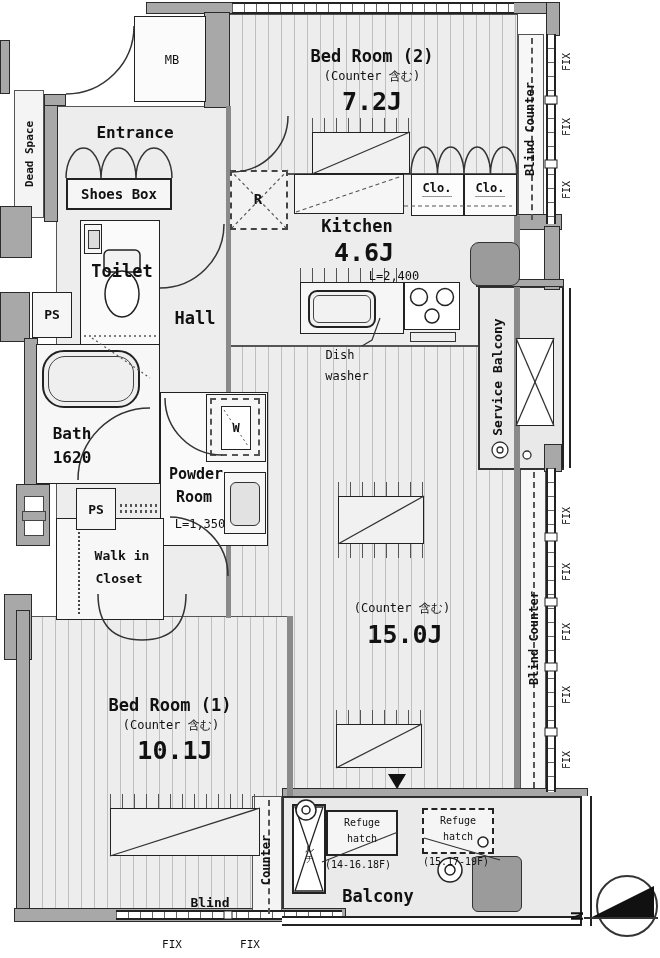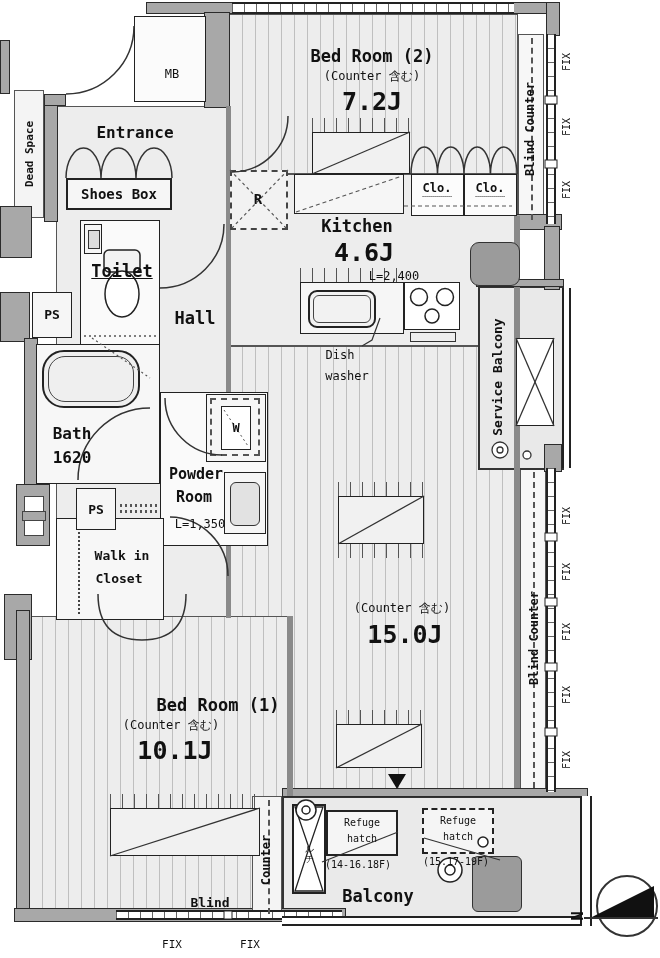--- a/index.html
+++ b/index.html
@@ -242,39 +242,39 @@
   <div class="lbl f12" style="left:372px;top:76px;">(Counter 含む)</div>
   <div class="lbl b f26" style="left:372px;top:101px;">7.2J</div>
 
   <div class="lbl b f17" style="left:357px;top:226px;">Kitchen</div>
   <div class="lbl b f26" style="left:364px;top:252px;">4.6J</div>
   <div class="lbl f12" style="left:394px;top:276px;">L=2,400</div>
 
   <div class="lbl f12" style="left:402px;top:608px;">(Counter 含む)</div>
   <div class="lbl b f26" style="left:405px;top:634px;">15.0J</div>
 
-  <div class="lbl b f17" style="left:170px;top:705px;margin-left:48px;">Bed Room (1)</div>
+  <div class="lbl b f17" style="left:170px;top:705px;">Bed Room (1)</div>
   <div class="lbl f12" style="left:171px;top:725px;">(Counter 含む)</div>
   <div class="lbl b f26" style="left:175px;top:750px;">10.1J</div>
 
   <div class="lbl b f16" style="left:135px;top:132px;">Entrance</div>
   <div class="lbl b f17" style="left:195px;top:318px;text-align:right;">Hall</div>
-  <div class="lbl b f17" style="left:122px;top:271px;text-decoration:underline;">Toilet</div>
+  <div class="lbl b f17" style="left:122px;top:271px;">Toilet</div>
 
   <div class="lbl b f16" style="left:72px;top:433px;">Bath</div>
   <div class="lbl b f16" style="left:72px;top:457px;">1620</div>
 
   <div class="lbl b f15" style="left:196px;top:474px;">Powder</div>
   <div class="lbl b f15" style="left:194px;top:497px;">Room</div>
   <div class="lbl f12" style="left:200px;top:524px;">L=1,350</div>
 
   <div class="lbl b f13" style="left:122px;top:555px;">Walk in</div>
   <div class="lbl b f13" style="left:119px;top:578px;">Closet</div>
 
-  <div class="lbl f12" style="left:172px;top:74px;text-align:center;">MB</div>
+  <div class="lbl f12" style="left:172px;top:60px;text-align:center;">MB</div>
   <div class="lbl b f14" style="left:119px;top:194px;">Shoes Box</div>
   <div class="lbl b f13" style="left:52px;top:314px;">PS</div>
   <div class="lbl b f13" style="left:96px;top:509px;">PS</div>
   <div class="lbl b f14" style="left:258px;top:199px;">R</div>
   <div class="lbl b f12" style="left:236px;top:428px;">W</div>
   <div class="lbl b f12 underdot" style="left:437px;top:189px;">Clo.</div>
   <div class="lbl b f12 underdot" style="left:490px;top:189px;">Clo.</div>
   <div class="lbl f12" style="left:340px;top:355px;">Dish</div>
   <div class="lbl f12" style="left:347px;top:376px;">washer</div>
 

